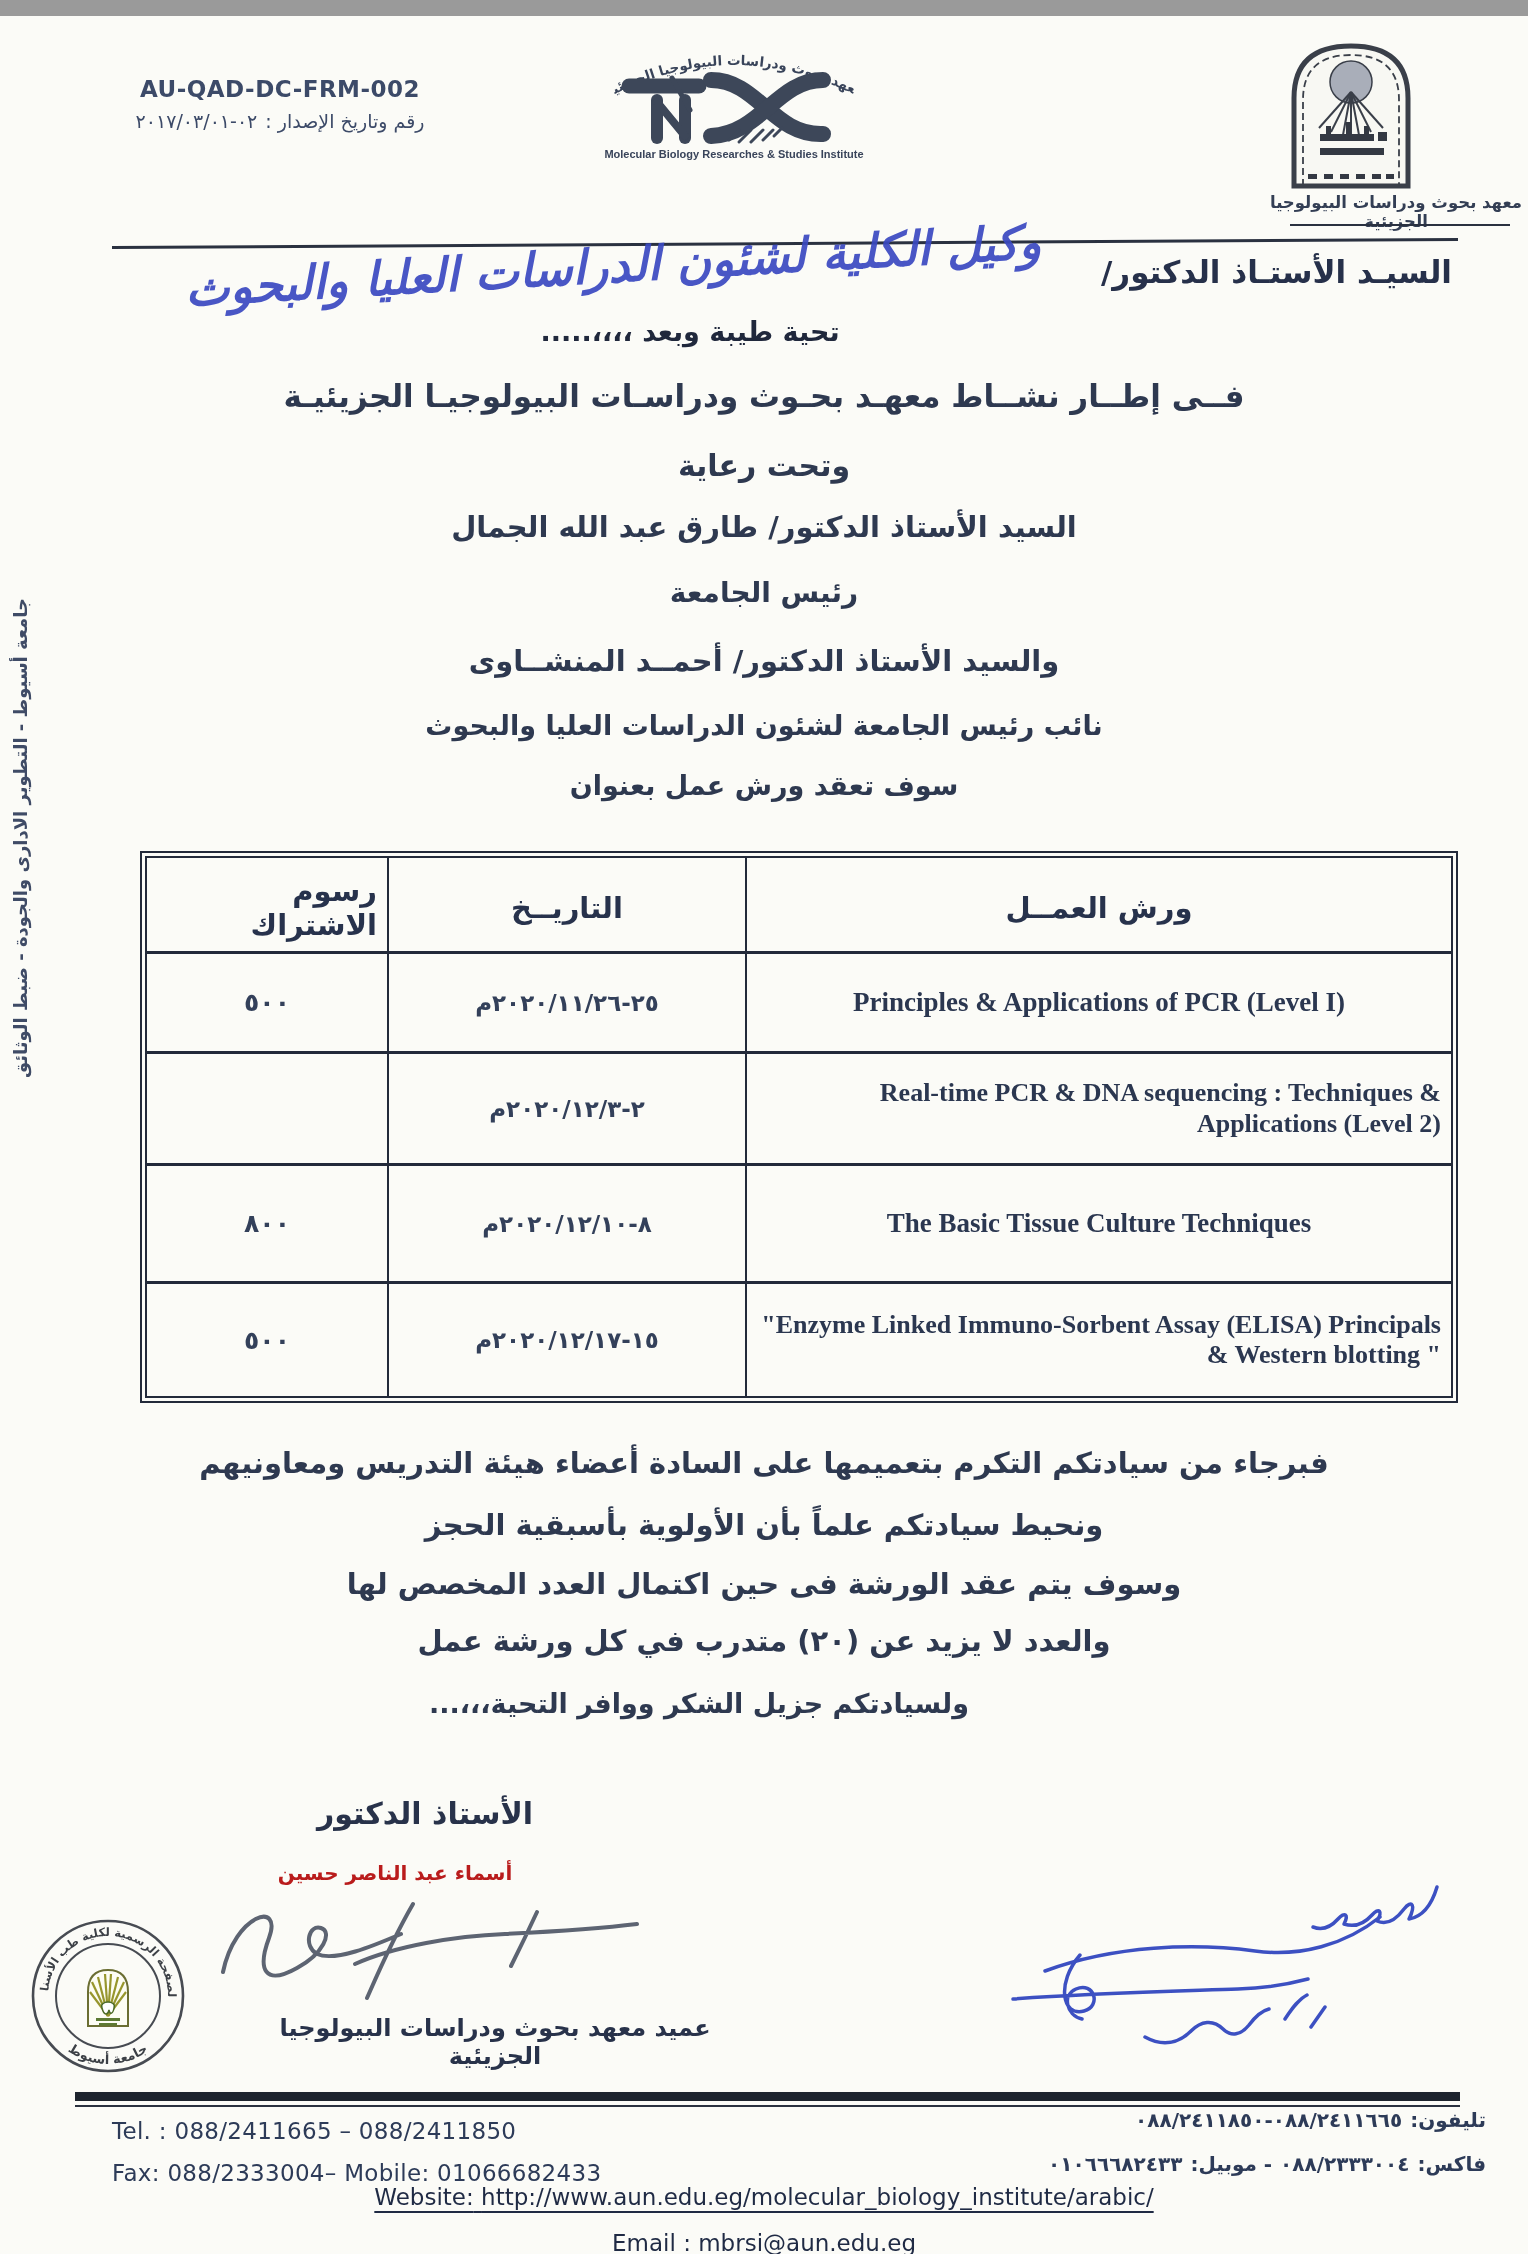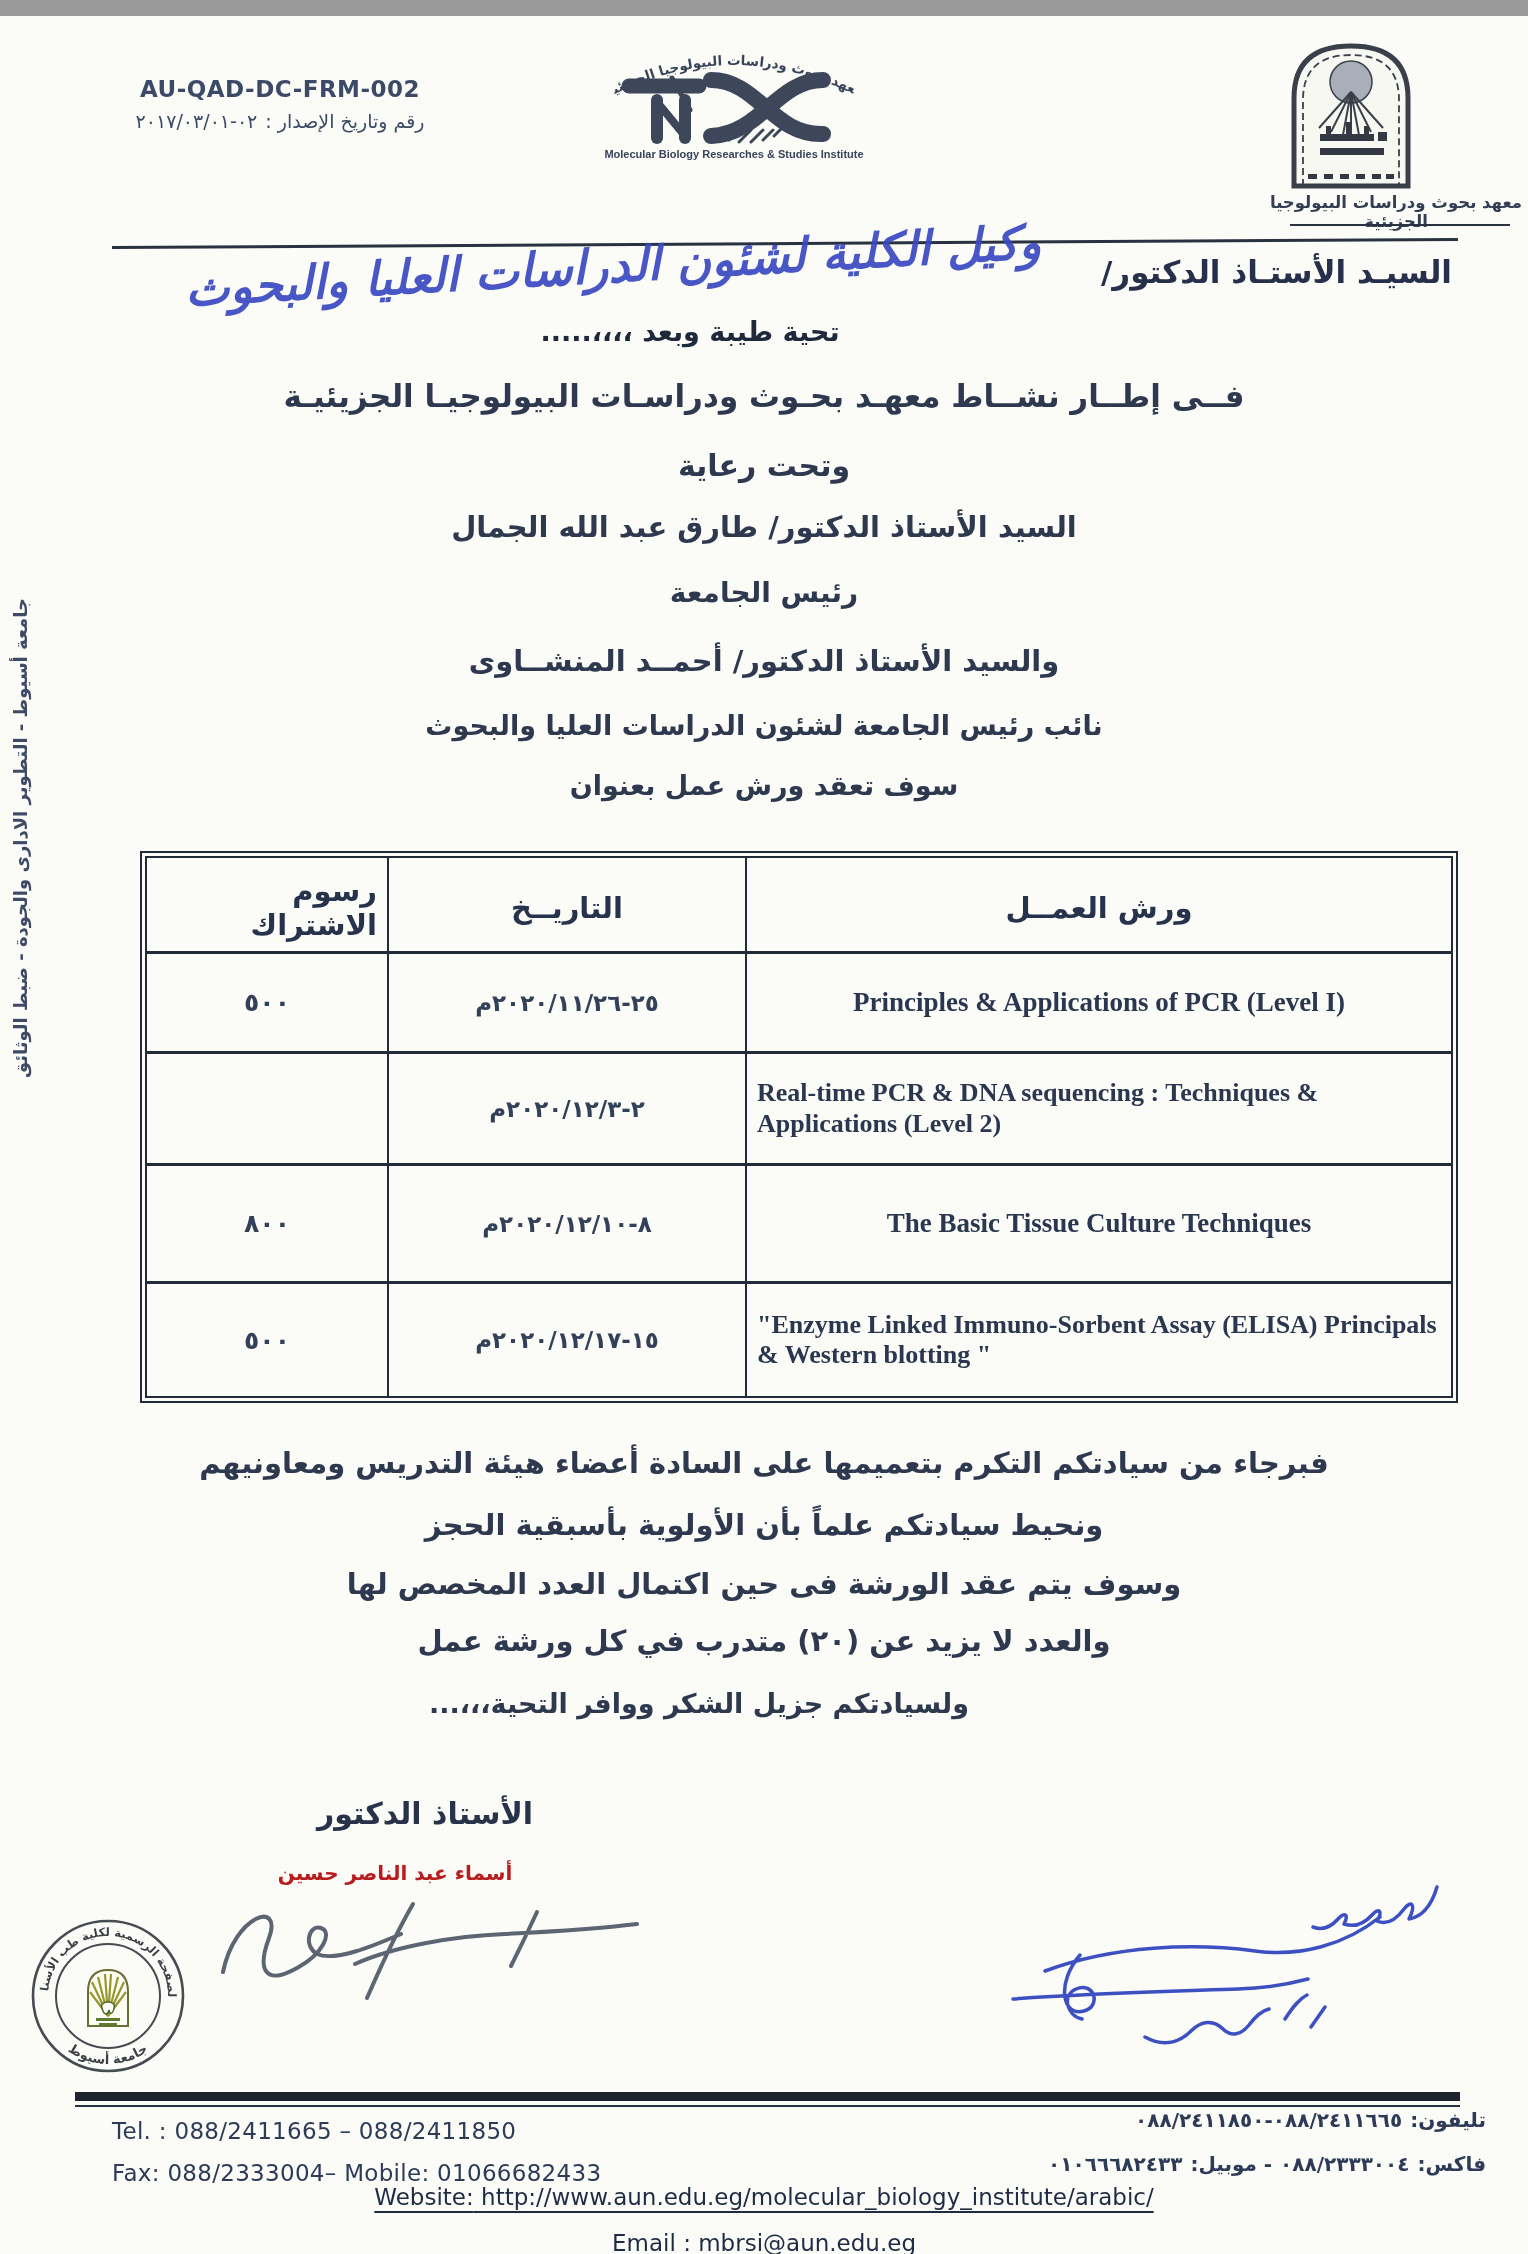--- a/index.html
+++ b/index.html
@@ -25,21 +25,21 @@
   .addr-hand{left:78px;top:222px;width:1070px;font-size:47px;color:#3a49c1;direction:rtl;text-align:center;
              transform:rotate(-3.2deg);font-style:italic;font-weight:bold;opacity:.92}
   
   .ws-table{position:absolute;left:140px;top:835px;width:1318px;border:7px double #232a3a;direction:rtl;background:#fbfbf7}
   .ws-row{display:grid;grid-template-columns:704px 360px 240px;border-bottom:3px solid #232a3a}
   .ws-row:last-child{border-bottom:none}
   .cell{display:flex;align-items:center;justify-content:center;padding:16px 10px}
   .c-date{border-left:2px solid #232a3a;border-right:2px solid #232a3a}
   .hrow{height:96px}.r1{height:100px}.r2{height:112px}.r3{height:118px}.r4{height:112px}
   .hcell{font-size:29px;font-weight:bold;color:#27324c}
-  .wtitle{font-family:"Liberation Serif",serif;font-weight:bold;font-size:27px;line-height:1.16;color:#2b3750;direction:ltr;text-align:left}
+  .wtitle{font-family:"Liberation Serif",serif;font-weight:bold;font-size:27px;line-height:1.16;color:#2b3750;direction:ltr;text-align:right}
   .wtitle.small{font-size:26px}
   .dateTxt{font-size:23px;font-weight:bold;color:#33405a;letter-spacing:1px}
   .feeTxt{font-size:25px;font-weight:bold;color:#33405a;letter-spacing:2px}
   
   .foot-en{left:112px;font-size:23px;color:#2d3b58;letter-spacing:.3px}
   .foot-ar{right:42px;display:flex;direction:rtl;gap:8px;font-size:20px;font-weight:bold;color:#2d3b58}
   .uline{text-decoration:underline;text-underline-offset:6px;text-decoration-thickness:2px}
   .vert-text{left:10px;top:1142px;width:560px;font-size:18px;font-weight:bold;color:#3f4b66;direction:rtl;
              transform:rotate(-90deg);transform-origin:0 0;letter-spacing:.5px}
 </style>
@@ -180,20 +180,21 @@
   <div class="ctr-line" style="top:1608px;font-size:29px">والعدد لا يزيد عن (٢٠) متدرب في كل ورشة عمل</div>
 
   <div class="ctr-line" style="left:200px;right:330px;top:1672px;font-size:27px">ولسيادتكم جزيل الشكر ووافر التحية،،،...</div>
   <div class="abs ar center b" style="left:255px;top:1780px;width:340px;font-size:30px;color:#28324a">الأستاذ الدكتور</div>
   <div class="abs ar center b" style="left:185px;top:1845px;width:420px;font-size:20px;color:#b91c1c">أسماء عبد الناصر حسين</div>
 
   <svg class="abs" style="left:205px;top:1878px" width="450" height="120" viewBox="0 0 450 120">
     <path d="M18,78 C30,20 78,6 64,44 C52,76 60,92 92,74 C118,60 128,38 116,34 C104,30 98,52 112,60 C130,68 168,52 196,40 M208,10 C186,48 170,86 162,104 M150,70 C190,52 250,42 300,40 C340,38 400,34 432,30 M332,18 C320,44 312,60 306,72" fill="none" stroke="#5d6472" stroke-width="4" stroke-linecap="round"></path>
   </svg>
 
+  <div class="abs ar center b" style="left:245px;top:1998px;width:500px;font-size:24px;color:#28324a">عميد معهد بحوث ودراسات البيولوجيا الجزيئية</div>
 
   <svg class="abs" style="left:985px;top:1843px" width="470" height="205" viewBox="0 0 470 205">
     <g fill="none" stroke="#3c50c2" stroke-width="3.5" stroke-linecap="round" stroke-linejoin="round">
       <path d="M452,28 c-6,20 -16,30 -28,32 c7,-14 3,-20 -5,-10 c-9,12 -18,16 -27,12 c6,-10 2,-14 -5,-6 c-9,10 -19,12 -28,9 c5,-9 1,-13 -6,-5 c-8,9 -17,11 -25,8"></path>
       <path d="M60,112 c70,-26 150,-28 210,-20 c45,6 90,-6 125,-34"></path>
       <path d="M28,140 c80,-6 170,-8 225,-10 c30,-1 55,-6 70,-10 M95,96 c-24,28 -18,62 4,56 c18,-5 10,-30 -8,-22 c-14,6 -10,26 6,30"></path>
       <path d="M160,178 c18,10 34,6 46,-6 c10,-10 22,-12 32,-2 c8,8 18,6 26,-4 c6,-8 12,-14 20,-16 M300,160 c8,-12 14,-20 22,-24 M340,148 l-14,20"></path>
     </g>
   </svg>
 

